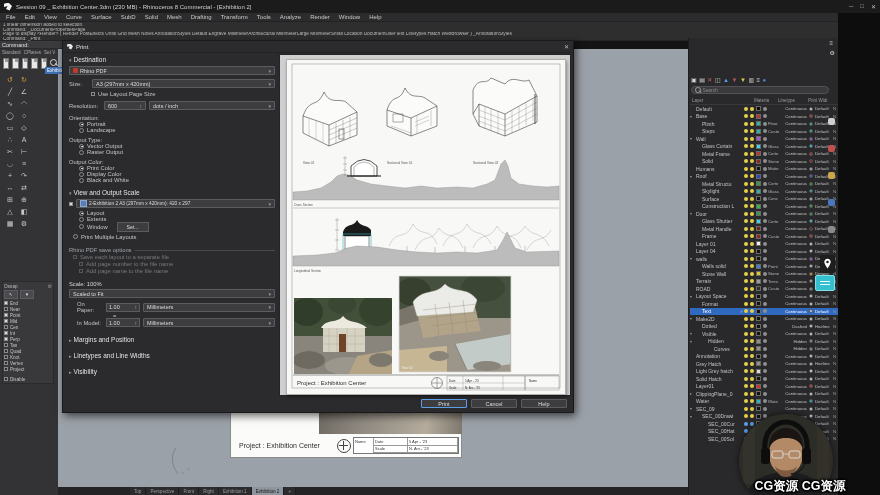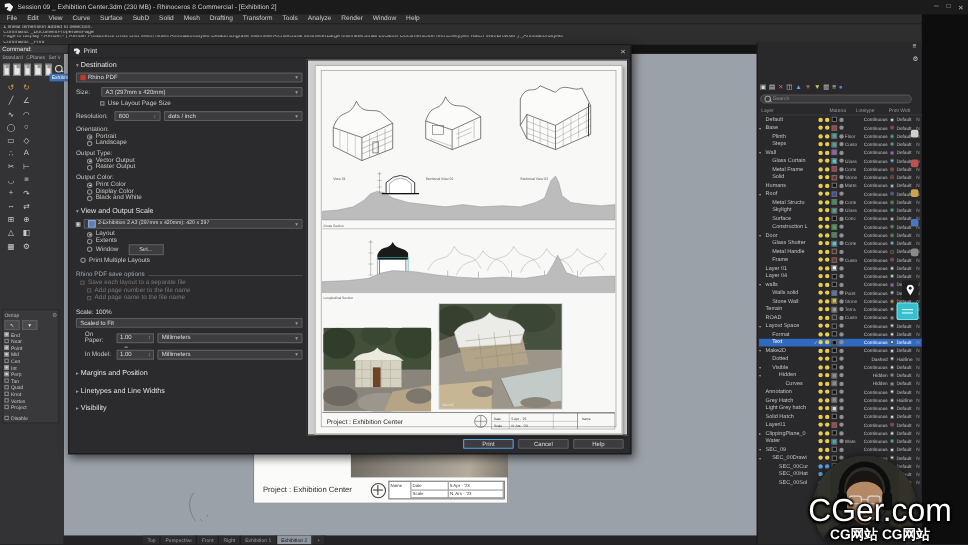--- a/index.html
+++ b/index.html
@@ -1492,17 +1492,16 @@
       <rect x="50" y="37" width="11" height="7" rx="2" fill="none" stroke="#d8d8d8" stroke-width="1"></rect>
       <path d="M44,40 L50,40" stroke="#d8d8d8" stroke-width="0.8"></path>
       <path d="M26,36 C24,16 38,8 47,8 C56,8 70,16 68,36" fill="none" stroke="#0d0d0d" stroke-width="5"></path>
       <rect x="22" y="34" width="9" height="16" rx="3" fill="#0d0d0d"></rect>
       <rect x="63" y="34" width="9" height="16" rx="3" fill="#0d0d0d"></rect>
       <path d="M66,50 C62,58 56,60 52,60" fill="none" stroke="#1a1a1a" stroke-width="1.5"></path>
     </svg>
   </div>
 
   <div class="abs wm">
-    <div class="main">CGer.com</div>
-    <div class="sub">CG网站 CG网站</div>
+    <div class="sub">CG资源 CG资源</div>
   </div>
 
 </div>
 
 </body></html>

